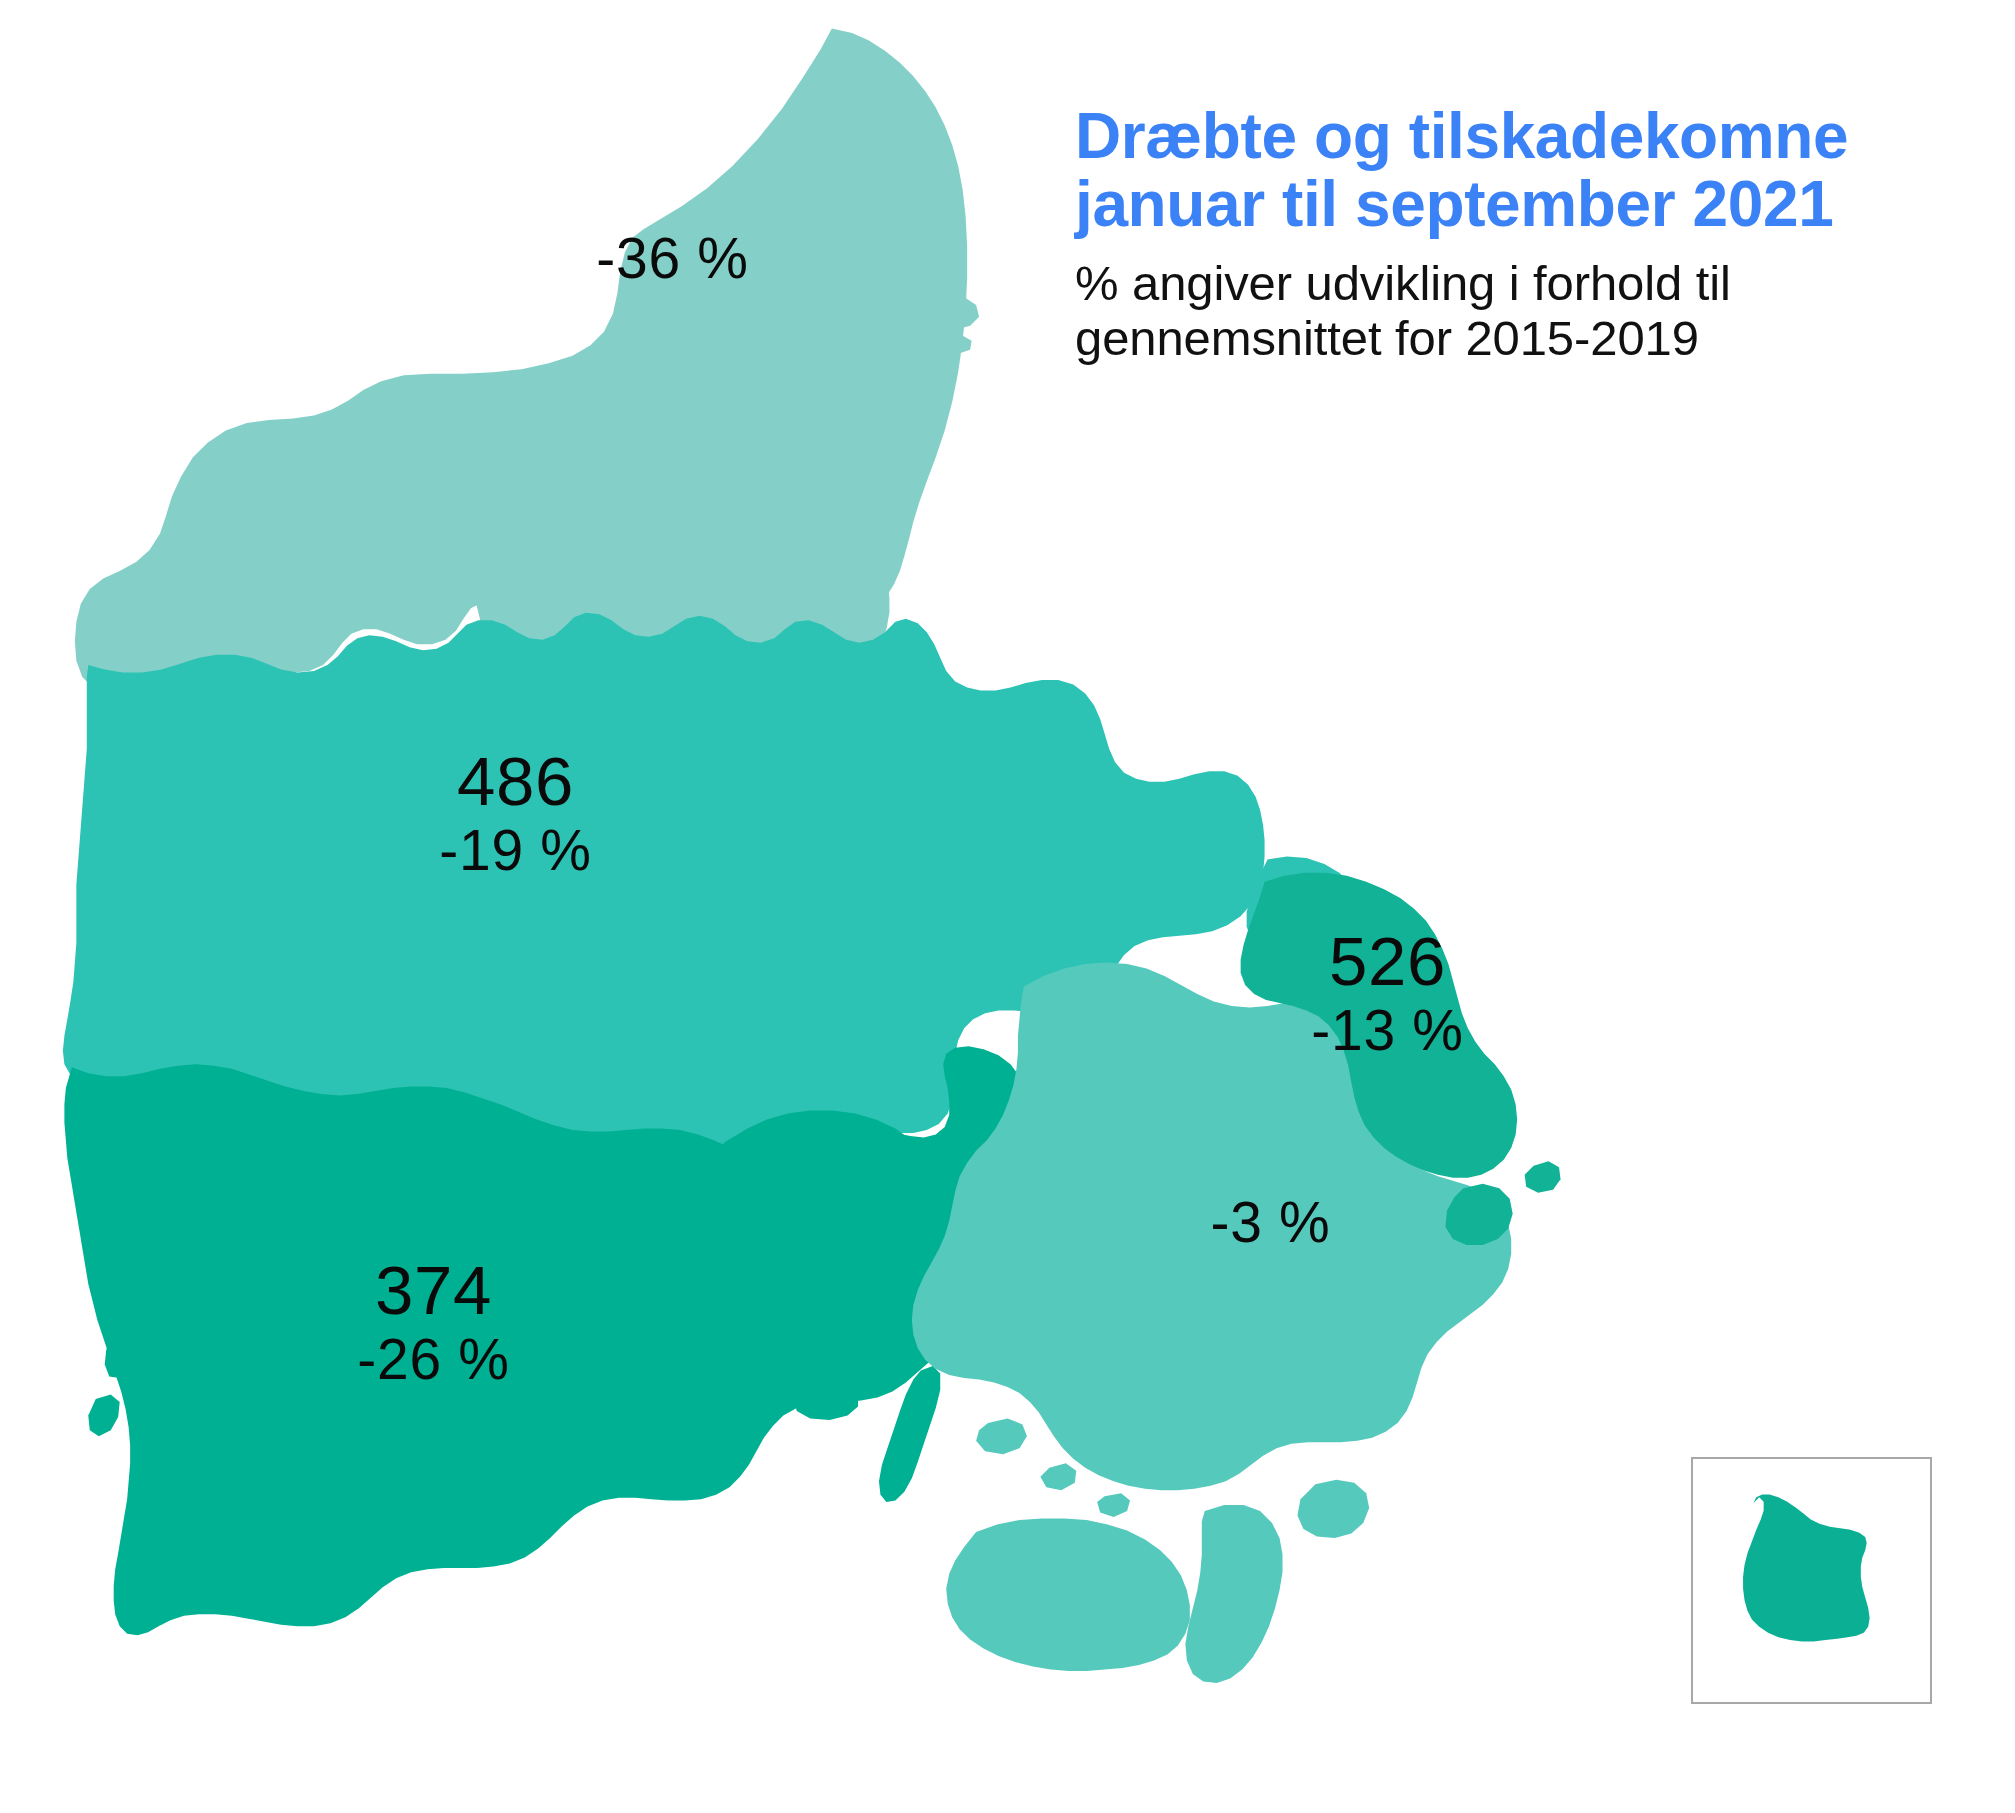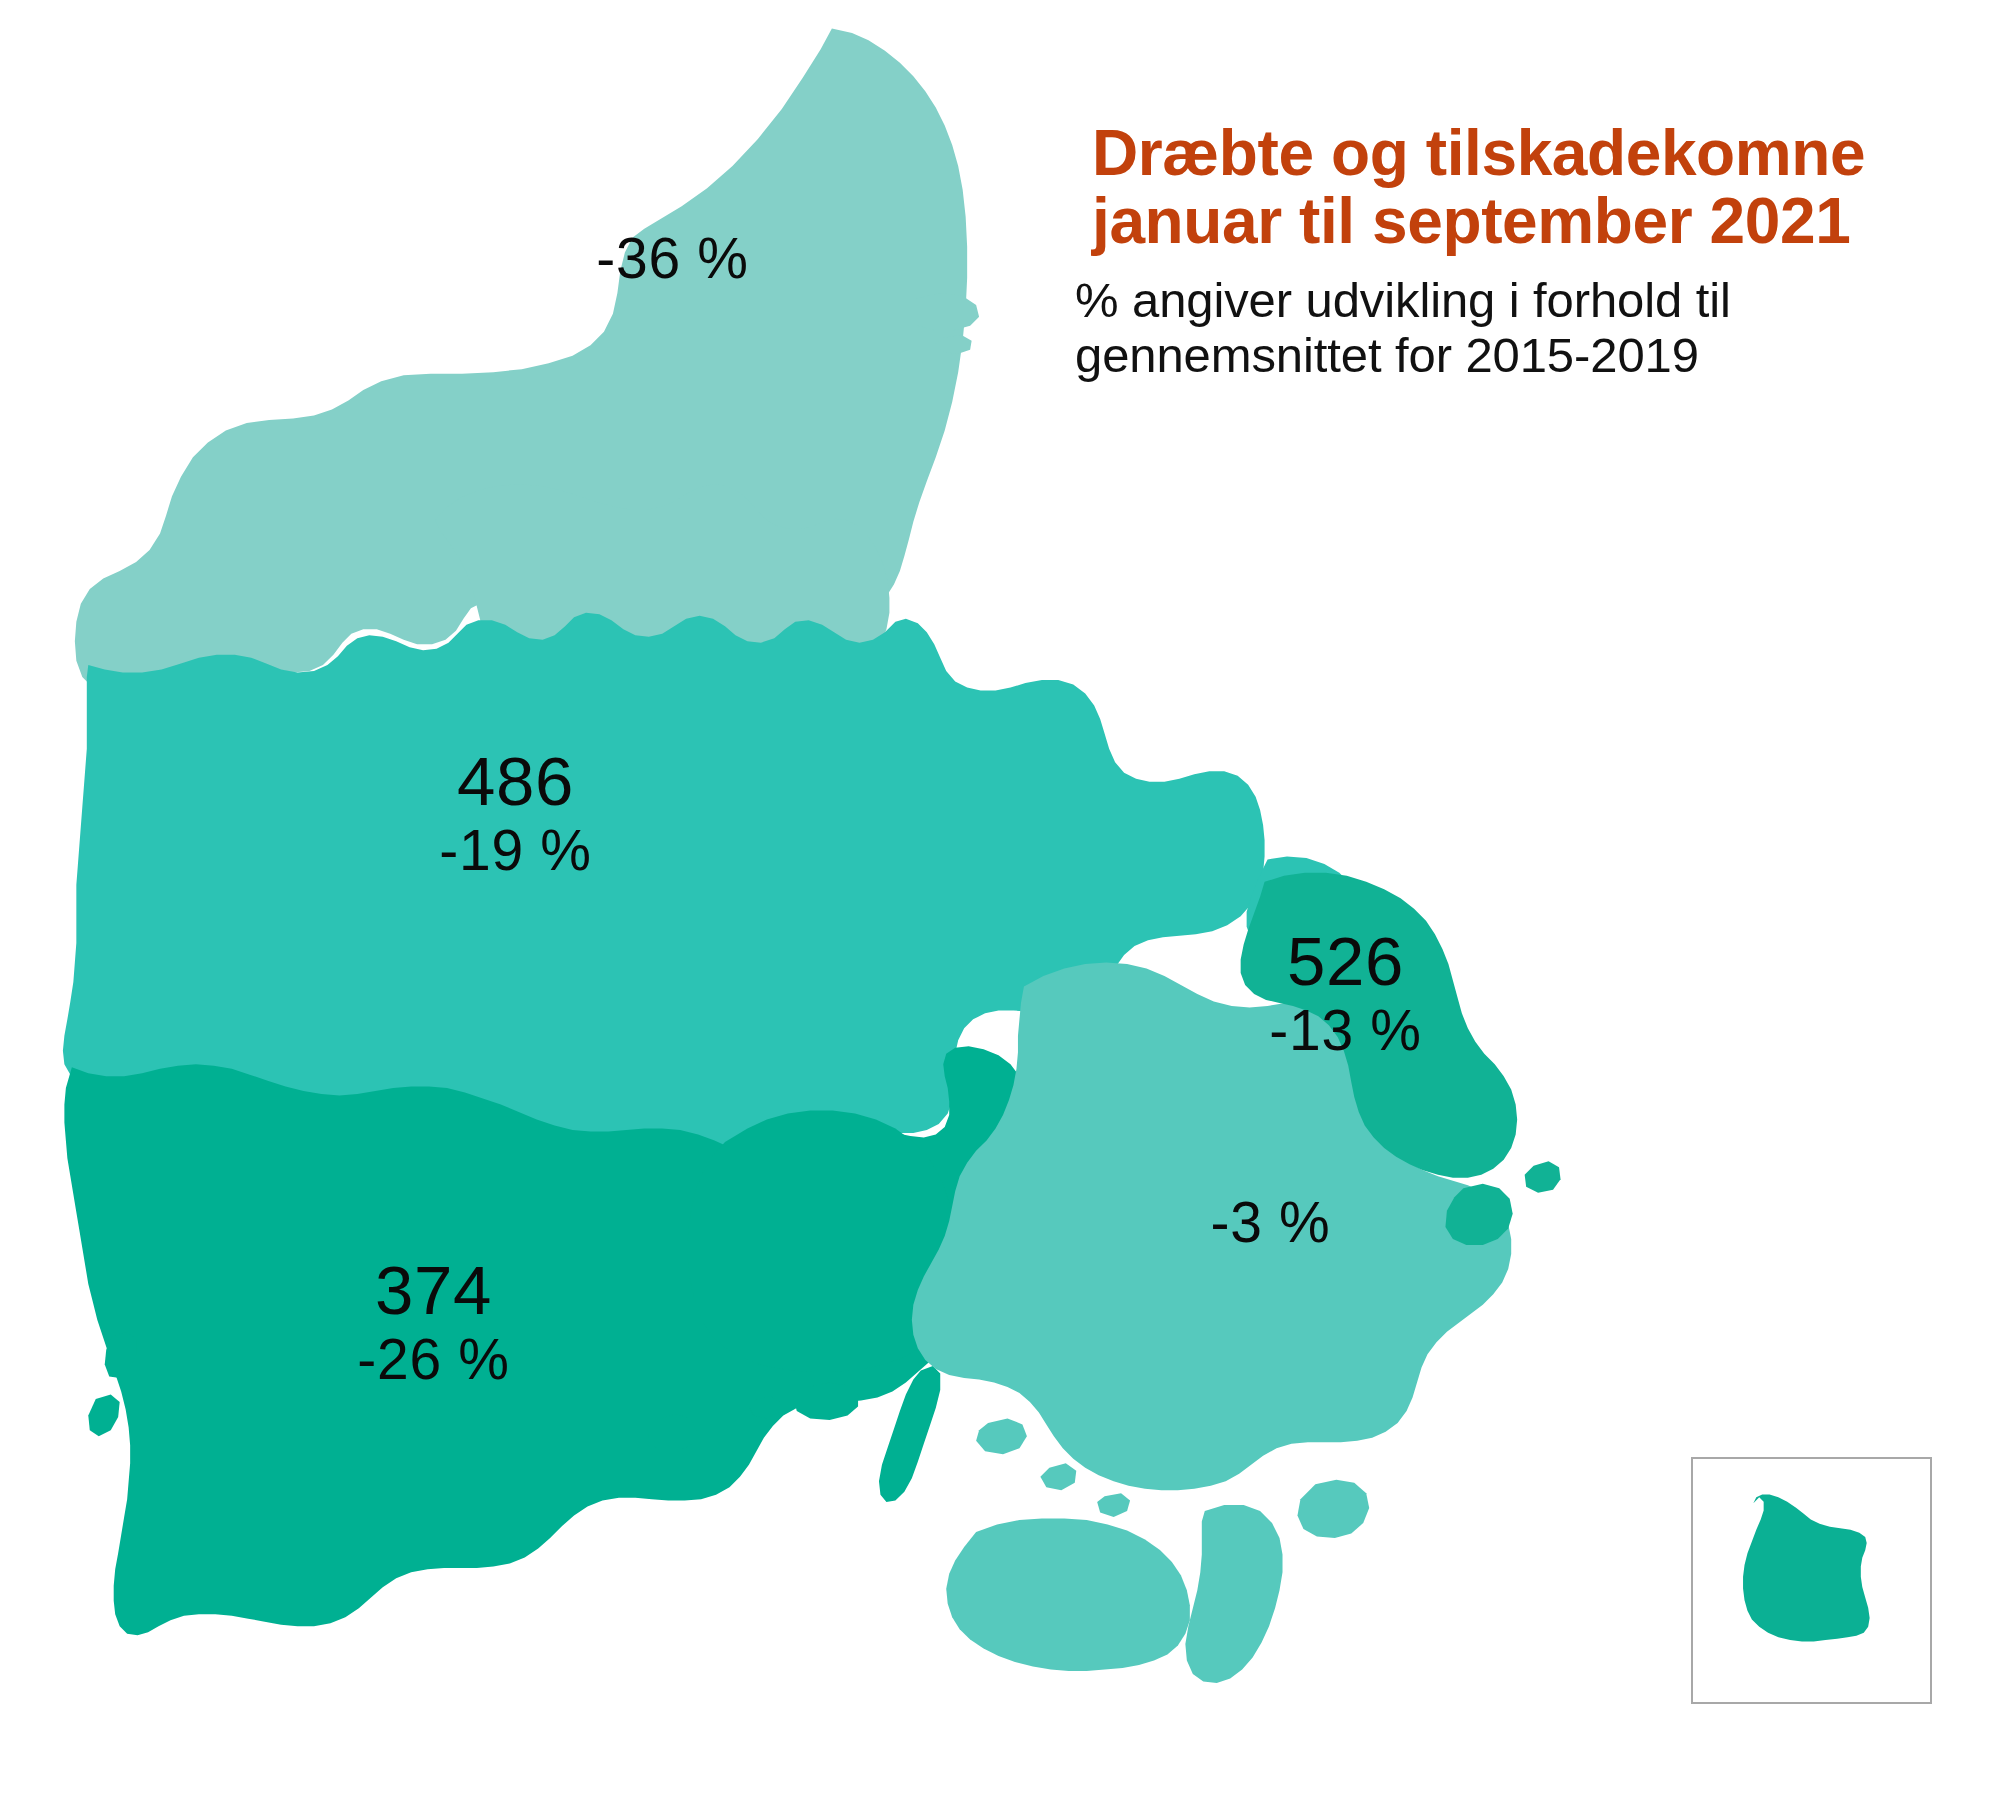--- a/index.html
+++ b/index.html
@@ -36,23 +36,23 @@
   .title-block {
     position: absolute;
     left: 1075px;
     top: 102px;
     width: 889px;
   }
   .chart-title {
     font-size: 64px;
     font-weight: bold;
     line-height: 1.07;
-    color: #c2410c;
+    color: #3b82f6;
     letter-spacing: -0.4px;
-    margin: 17px;
+    margin: 0;
     white-space: pre-line;
   }
   .chart-subtitle {
     margin: 17px 0 0 0;
     font-size: 49px;
     font-weight: normal;
     line-height: 1.12;
     color: #111111;
     letter-spacing: -0.1px;
     white-space: pre-line;
@@ -76,21 +76,21 @@
     display: block;
     font-size: 57px;
     line-height: 1.22;
     font-weight: normal;
     letter-spacing: 0.7px;
   }
 
   #label-nordjylland { left: 523px;  top: 224px;  width: 299px; }
   #label-midtjylland { left: 366px;  top: 747px; width: 299px; }
   #label-syddanmark  { left: 284px;  top: 1256px; width: 299px; }
-  #label-hovedstaden { left: 1196px; top: 927px; width: 299px; }
+  #label-hovedstaden { left: 1238px; top: 927px; width: 299px; }
   #label-sjaelland   { left: 1121px; top: 1188px; width: 299px; }
 
   
   .inset-box {
     position: absolute;
     left: 1691px;
     top: 1457px;
     width: 241px;
     height: 247px;
     border: 2.2px solid #a8a8a8;

